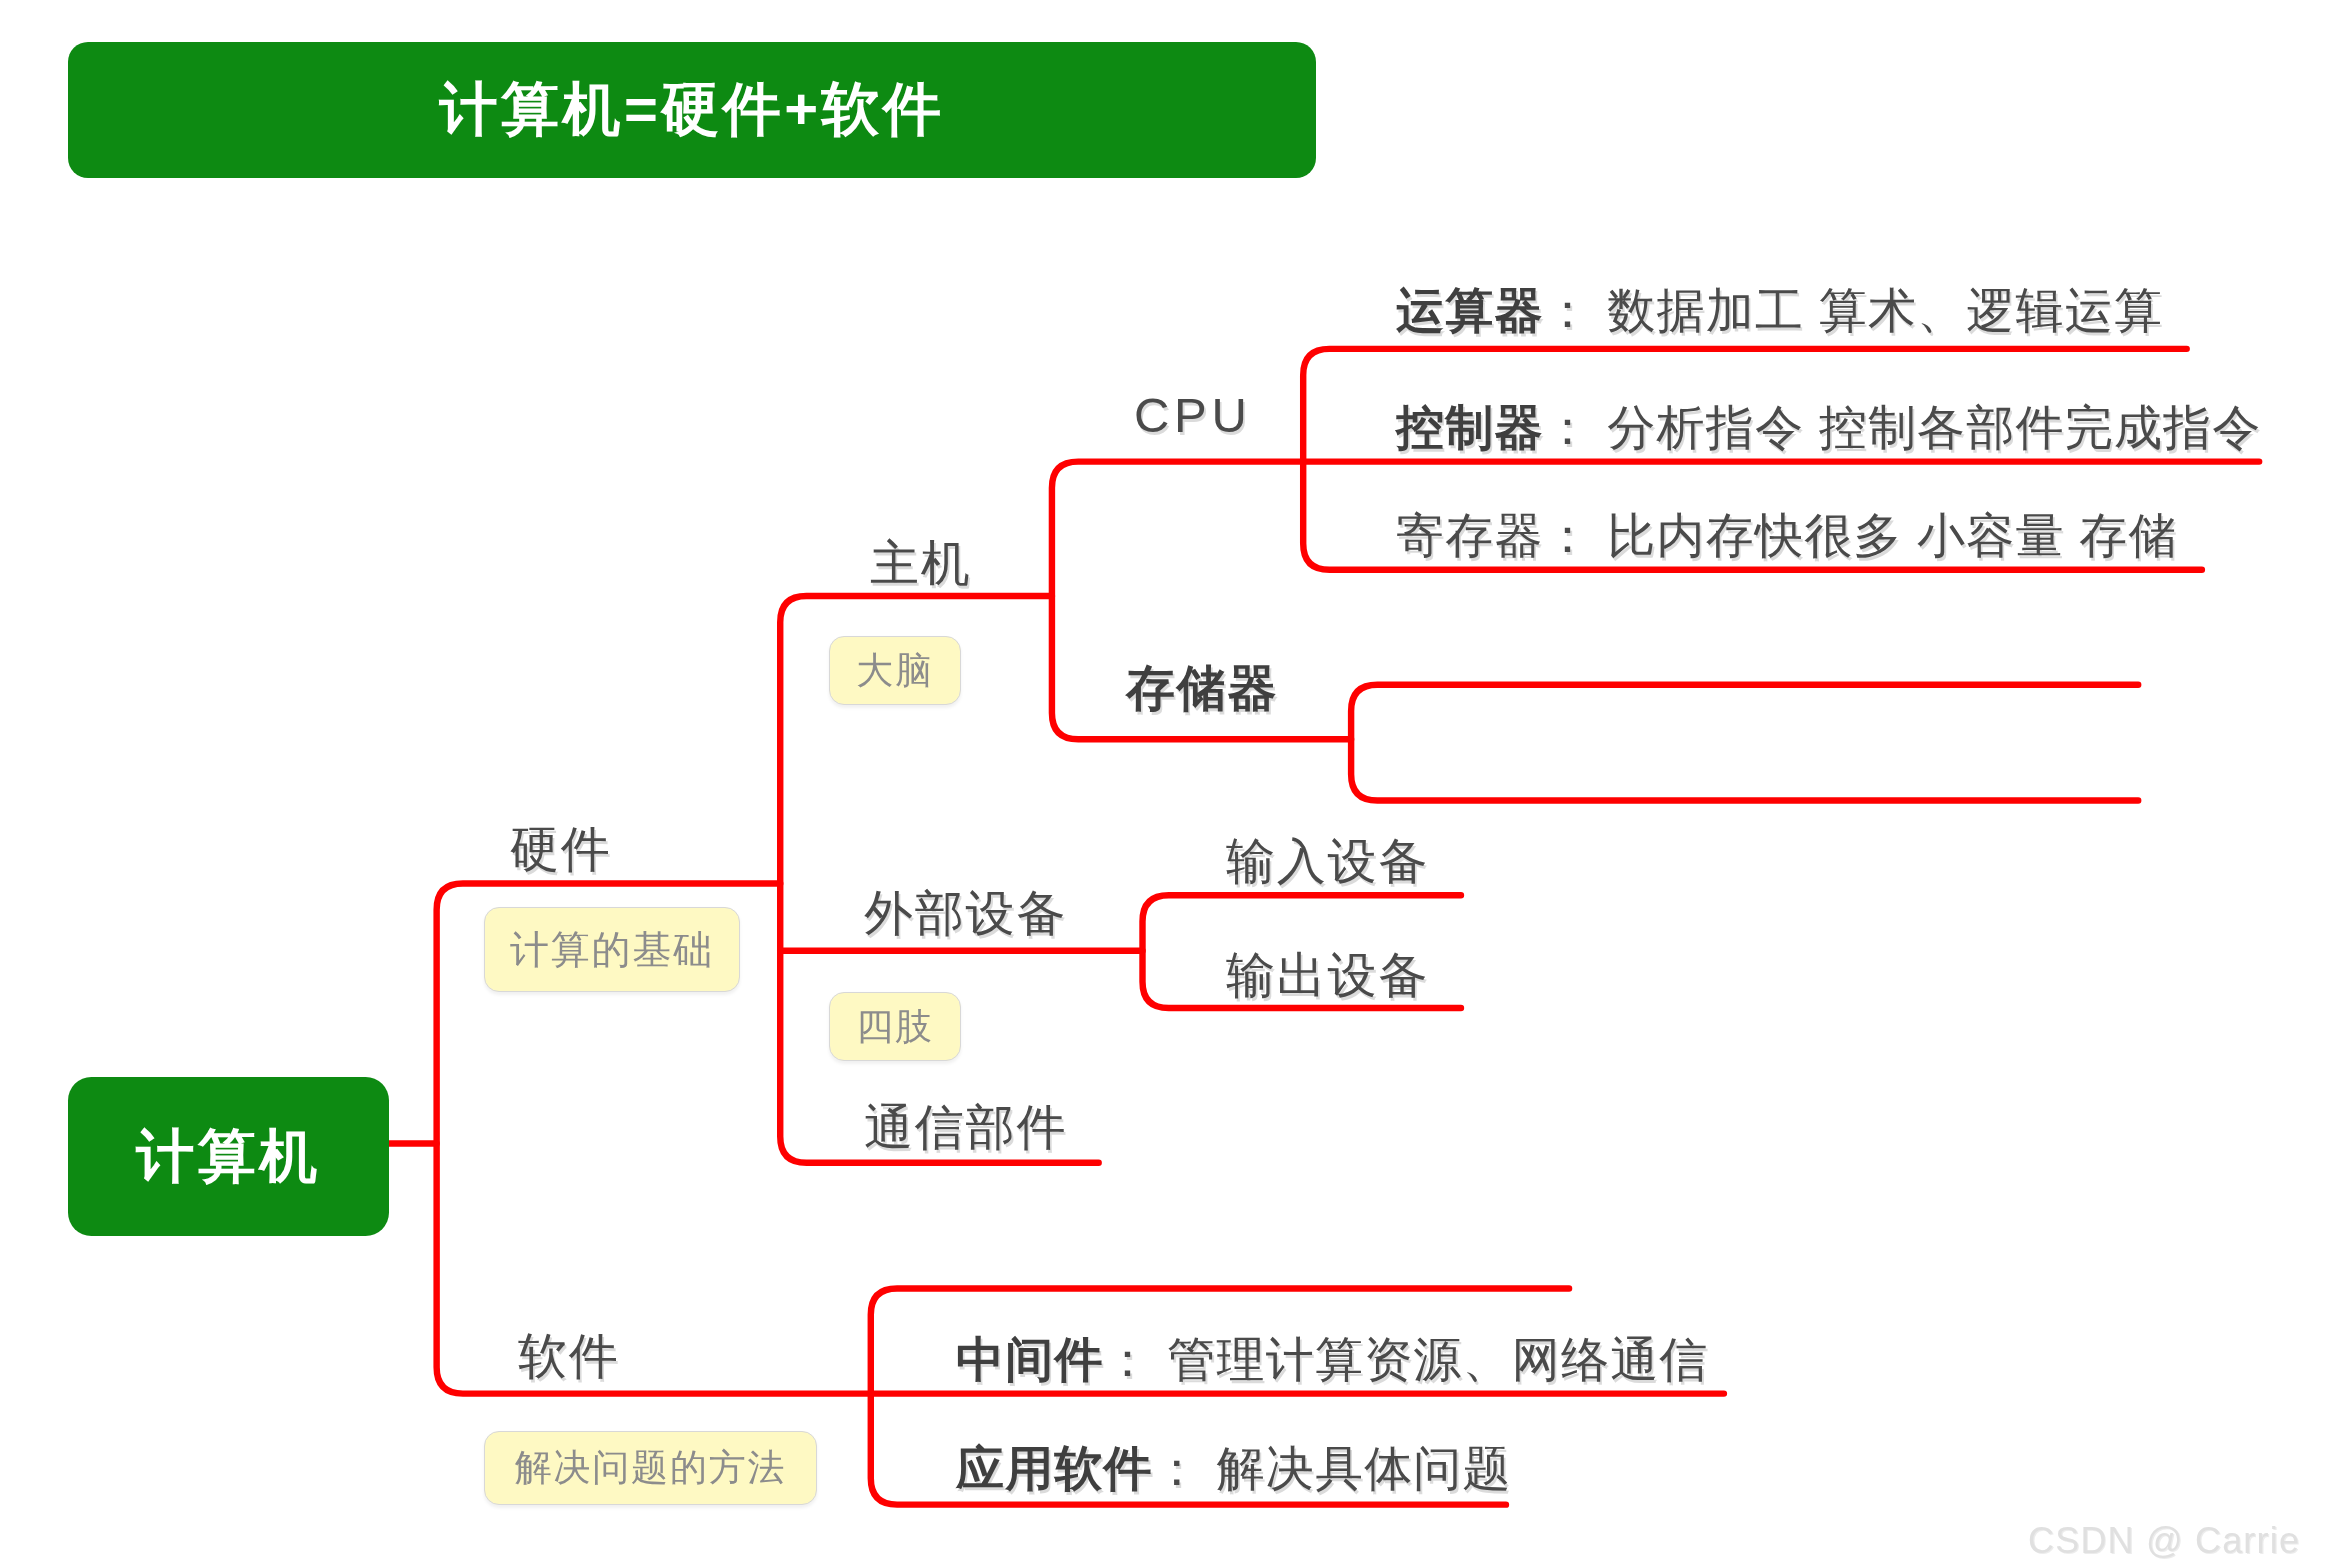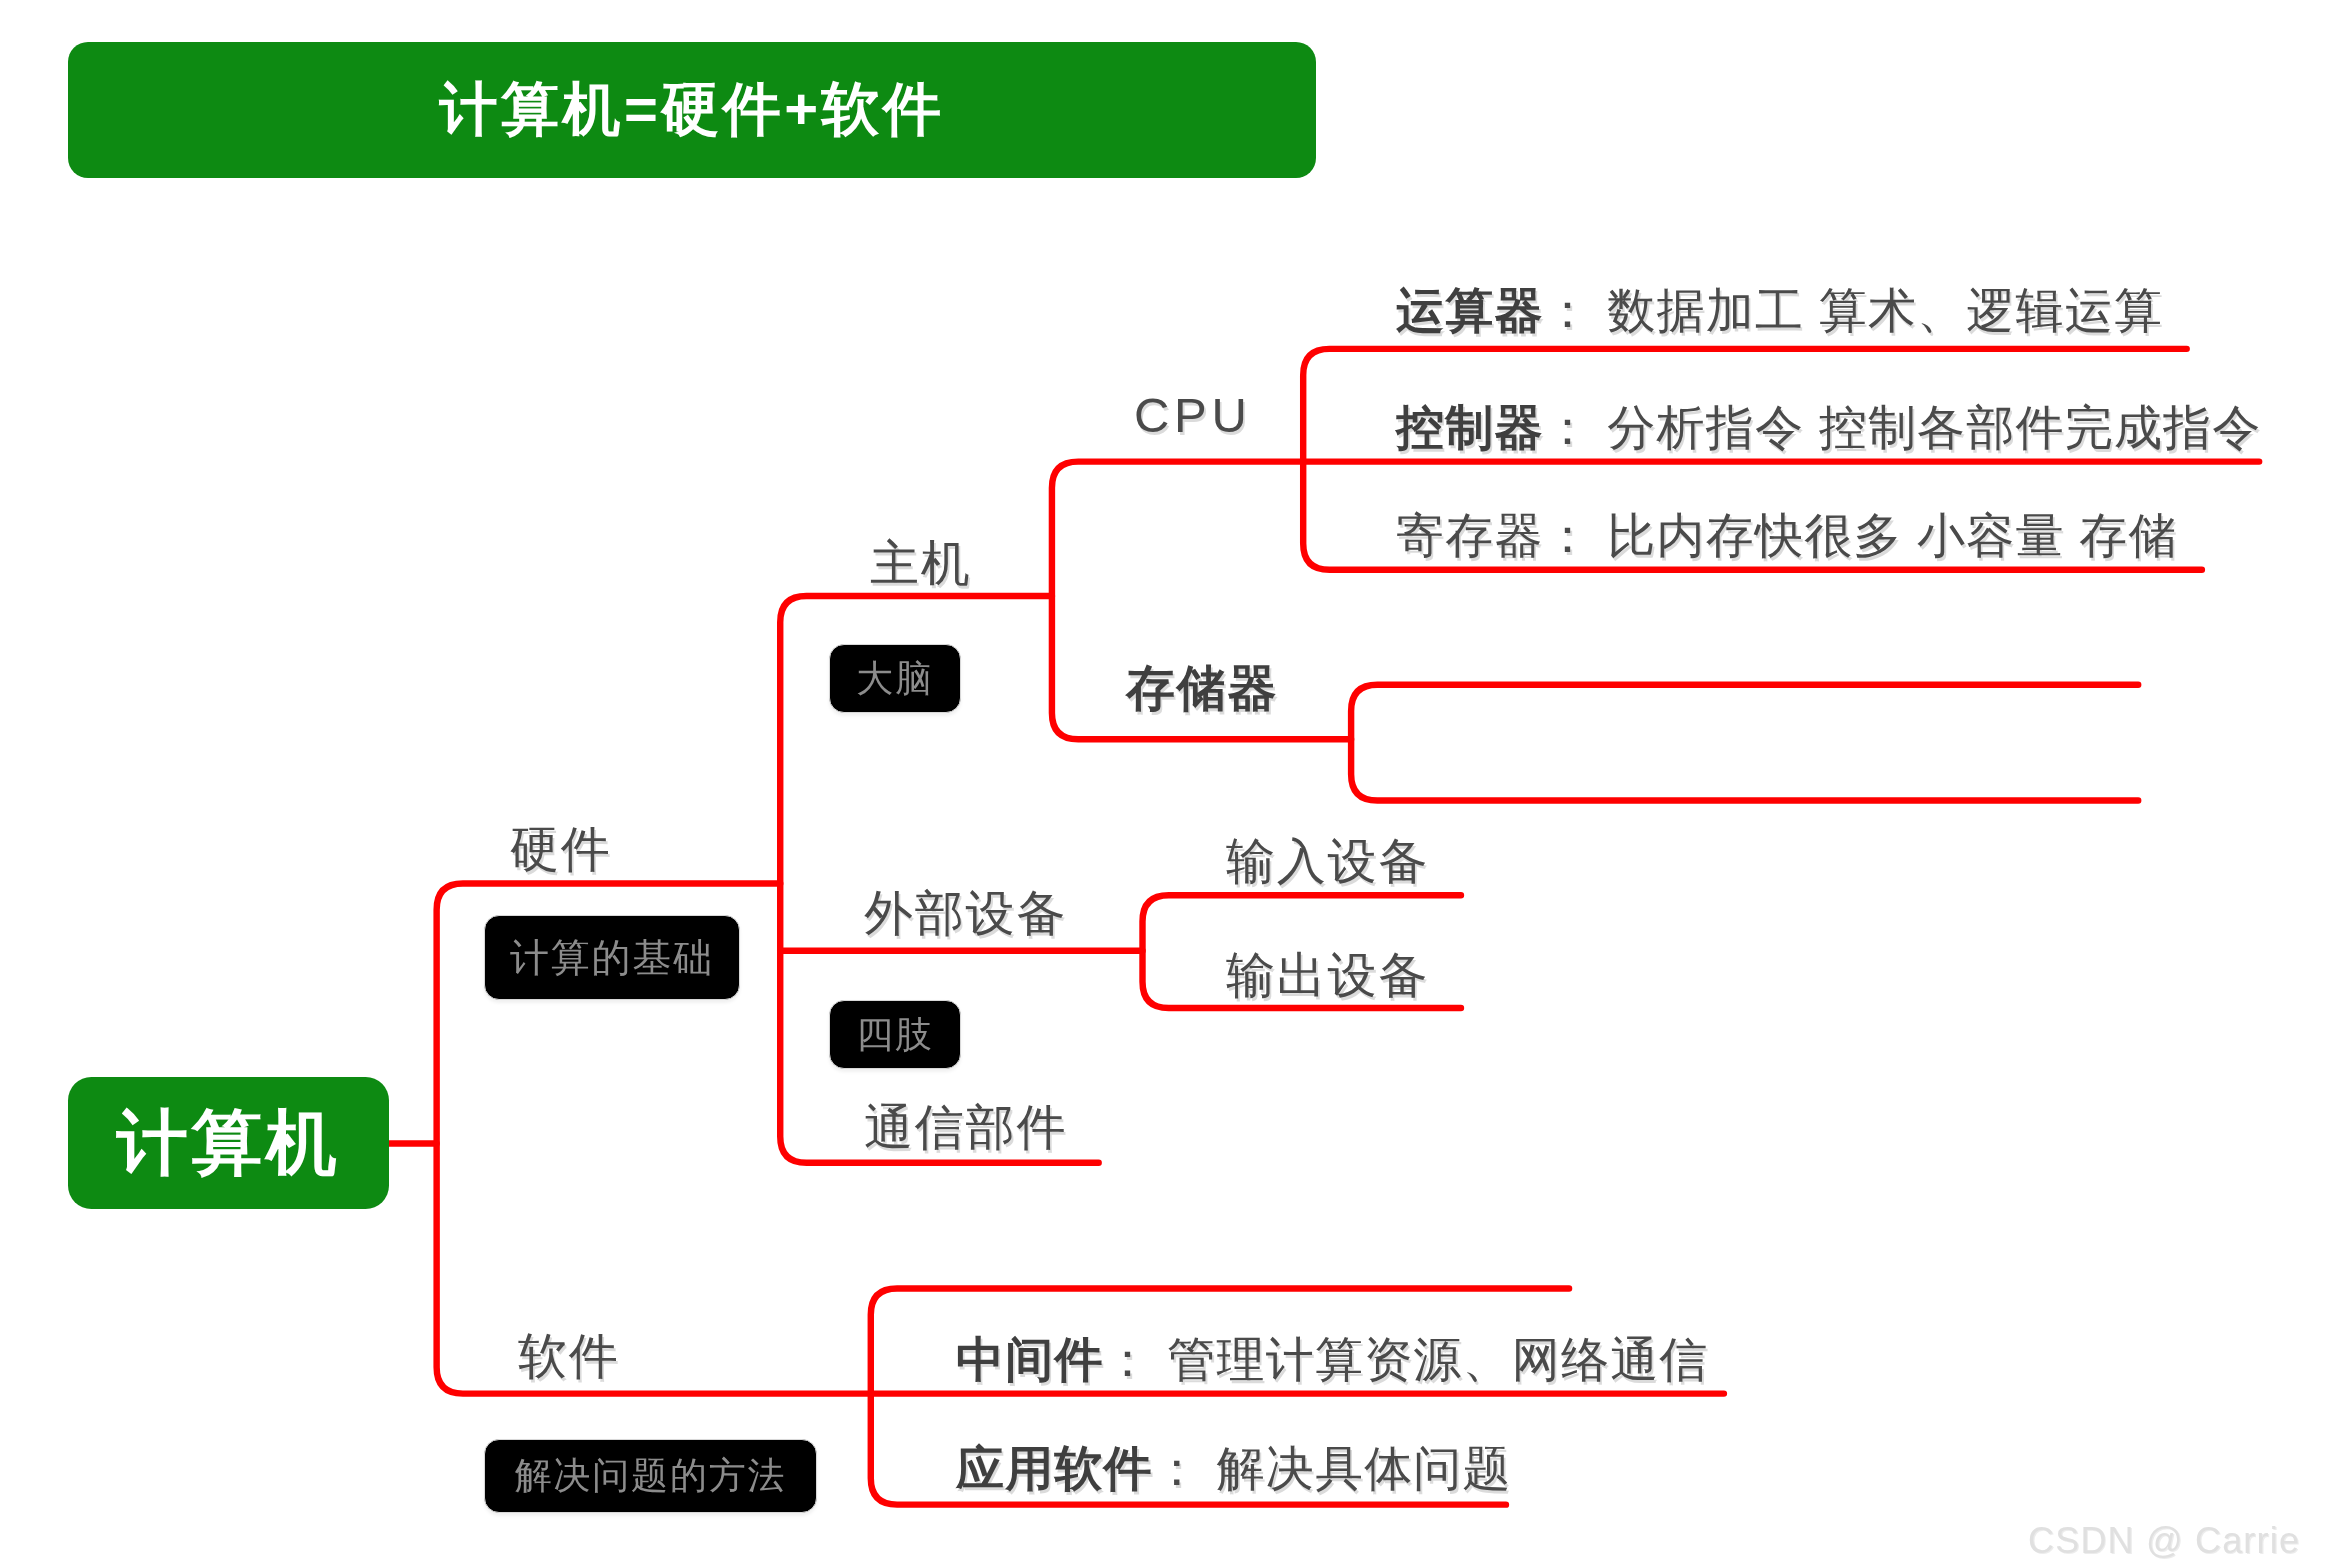--- a/index.html
+++ b/index.html
@@ -17,27 +17,26 @@
   .label{font-size:49px;letter-spacing:1.8px;}
   .detail{font-size:48px;letter-spacing:1.2px;}
   .detail .term{font-weight:700;color:#3F3F3F;}
   .detail.plain .term{font-weight:400;color:#4A4A4A;}
   .greenbox{
     position:absolute;background:#0D8A12;color:#ffffff;font-weight:700;
     display:flex;align-items:center;justify-content:center;
     text-shadow:none;
   }
   #banner{left:68px;top:42px;width:1248px;height:136px;border-radius:20px;font-size:58px;letter-spacing:3.5px;}
-  #rootnode{left:68px;top:1077px;width:321px;height:132px;border-radius:23.4px;font-size:71px;letter-spacing:3.5px;justify-content:center;}
+  #rootnode{left:68px;top:1077px;width:321px;height:159px;border-radius:23.4px;font-size:58px;letter-spacing:3.5px;justify-content:center;}
   .callout{
-    position:absolute;background:#000000;border:1.8px solid #D8D8D8;border-radius:15px;
+    position:absolute;background:#fef9c3;border:1.8px solid #D8D8D8;border-radius:15px;
     color:#8C8C8C;display:flex;align-items:center;justify-content:center;
     font-size:37px;letter-spacing:1.8px;white-space:nowrap;
     box-shadow:0 2.3px 3.5px rgba(0,0,0,0.06);
-    margin-top:8px;
   }
   #watermark{
     position:absolute;left:2028px;top:1520px;font-size:36px;color:#E0E0E0;
     letter-spacing:1.2px;text-shadow:1.2px 1.2px 0 rgba(180,180,180,0.25);white-space:nowrap;
   }
   
   #lbl-hardware{left:510px;top:817px;}
   #lbl-software{left:518px;top:1324px;}
   #lbl-host{left:870px;top:531px;}
   #lbl-cpu{left:1134px;top:387px;letter-spacing:4.7px;}

